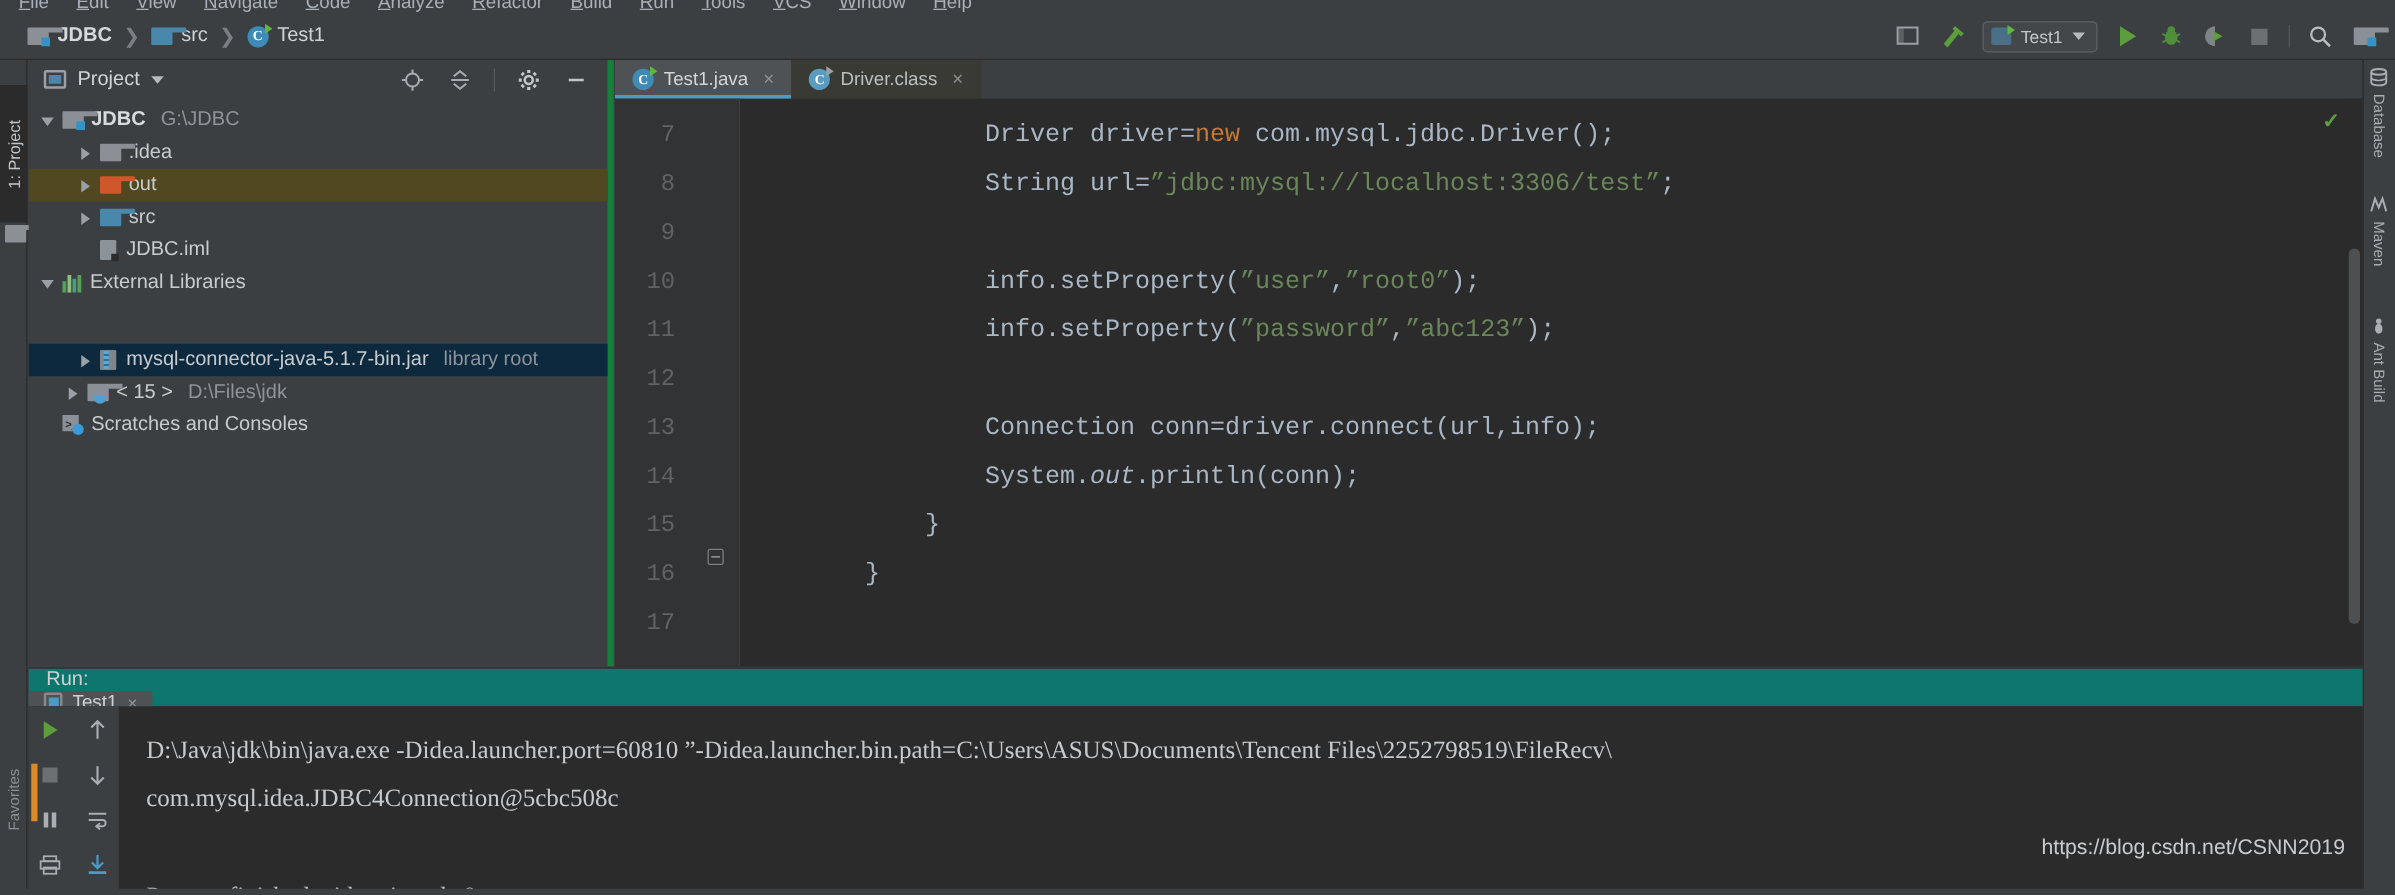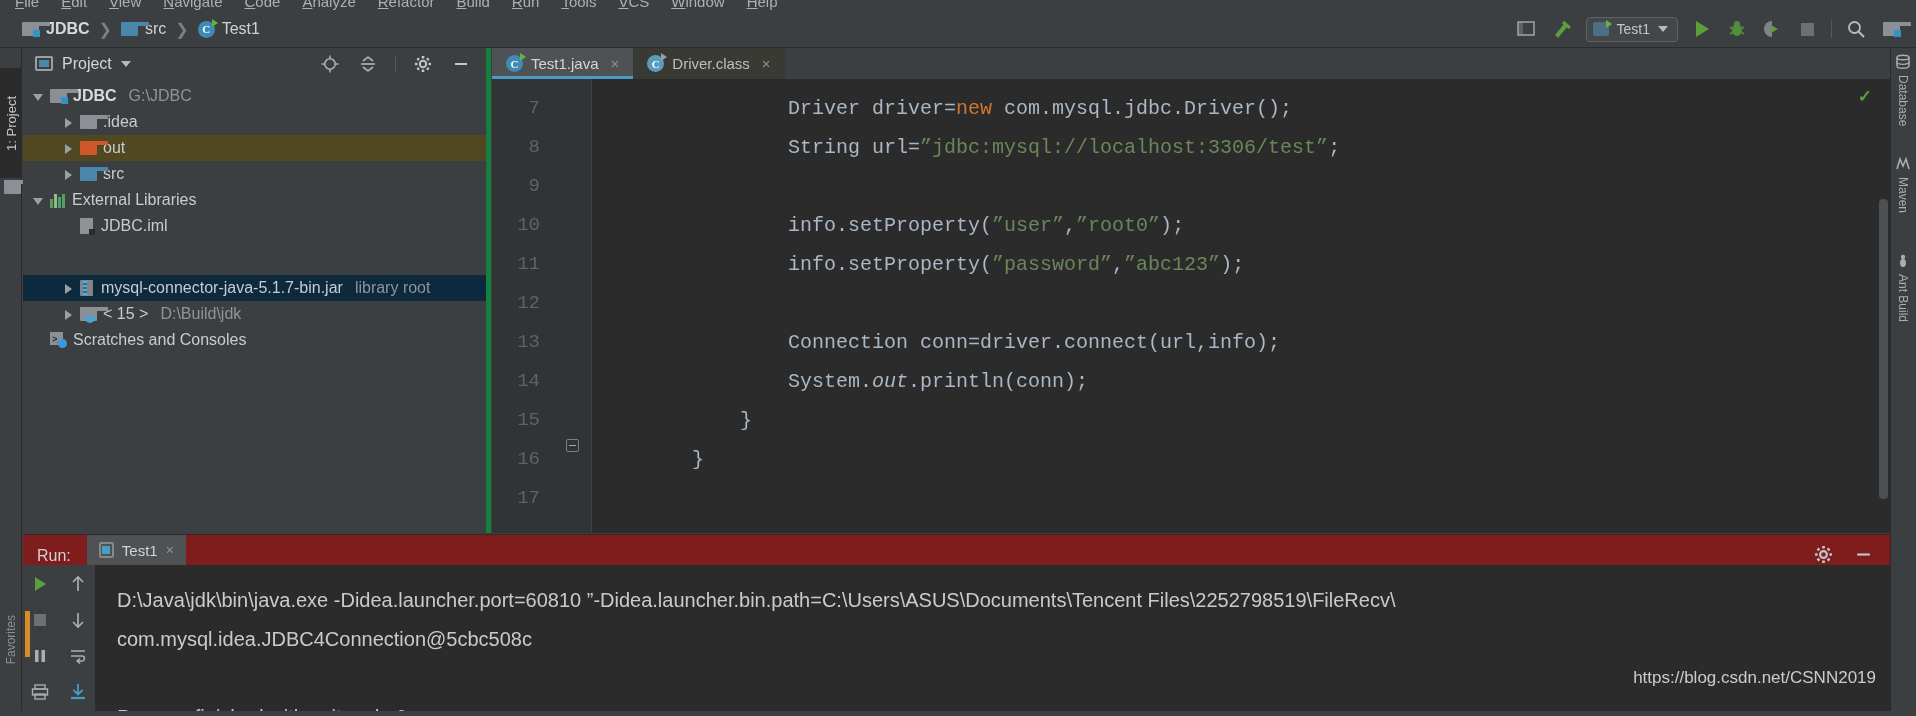--- a/index.html
+++ b/index.html
@@ -184,38 +184,38 @@
   .edscroll .thumb{ position:absolute; right:2px; top:120px; width:9px; height:300px; background:#4c5052; border-radius:4px; }
   .edcheck { position:absolute; right:18px; top:38px; color:#5c9e3c; font-size:17px; font-weight:bold; }
 
   
   .rightstrip { position:absolute; right:0; top:48px; width:26px; bottom:0; background:#3c3f41; border-left:1px solid #2b2b2b; }
   .rtab { position:absolute; right:0; width:26px; display:flex; flex-direction:column; align-items:center; gap:5px; }
   .rtab span { writing-mode:vertical-rl; font-size:12px; color:#a9aeb2; white-space:nowrap; }
 
   
   .runpanel { position:absolute; left:23px; top:534px; right:26px; bottom:0; background:#3c3f41; border-top:1px solid #2b2b2b; }
-  .run-head { height:30px; display:flex; align-items:flex-end; background:#7f1d1d; }
+  .run-head { height:30px; display:flex; align-items:flex-start; background:#0f766e;flex-direction:column; }
   .run-label { font-size:16px; color:#cfd2d4; padding-left:14px; padding-right:16px; }
   .run-tab {
     display:flex; align-items:center; gap:8px; padding:0 12px; height:30px;
     background:#4e5254; font-size:15px; color:#d0d3d5;
   }
   .run-tab .ico-sq{ width:15px;height:16px;border:2px solid #86898c;border-radius:2px;display:flex;align-items:center;justify-content:center;}
   .run-tab .ico-sq i{ width:8px;height:8px;background:#4a9cc4;display:block;}
   .run-tab .x { color:#8d9297; font-size:14px; }
   .run-head-right { margin-left:auto; display:flex; align-items:center; gap:18px; padding-right:16px; }
 
   .run-body { position:absolute; left:0; top:30px; right:0; bottom:0; display:flex; background:#2b2b2b; }
   .run-side { width:72px; background:#3c3f41; position:relative; padding-top:8px; }
   .run-side .grp { display:flex; flex-direction:column; align-items:center; gap:14px; }
   .run-side .rowbtn { display:flex; gap:16px; }
   .run-out {
     flex:1; padding:16px 0 0 22px; color:#c8cbce;
-    font-family:Liberation Sans, sans-serif; font-size:20px; line-height:39px;
+    font-family:Liberation Serif, serif; font-size:20px; line-height:39px;
     white-space:pre; overflow:hidden;
   }
   .orangebar { position:absolute; left:2px; top:46px; width:5px; height:46px; background:#d88b28; }
   .watermark { position:absolute; right:14px; bottom:28px; font-size:17px; color:#c9ccce; font-family:"Liberation Sans", sans-serif; }
 
   .bottombar { position:absolute; left:0; bottom:0; width:1916px; height:5px; background:#3c3f41; }
   .sepv { width:1px; height:18px; background:#53585b; }
 </style>
 </head>
 <body>
@@ -398,56 +398,56 @@
           <span class="label">out</span>
         </div>
         <div class="row" style="padding-left: 40px;">
           <span class="arrow right"></span>
           <span class="ico ico-folder folder-blue">
             <i class="body"></i>
             <i class="tab"></i>
           </span>
           <span class="label">src</span>
         </div>
+        <div class="row" style="padding-left: 40px;">
+          <span class="arrow"></span>
+          <span class="ico-iml">
+            <i class="pg"></i>
+            <i class="cn"></i>
+          </span>
+          <span class="label">JDBC.iml</span>
+        </div>
         <div class="row" style="padding-left: 10px;">
           <span class="arrow down"></span>
           <span class="ico-lib">
             <i style="height:9px;background:#57a05a"></i>
             <i style="height:14px;background:#8ec07c"></i>
             <i style="height:11px;background:#4a9d7e"></i>
             <i style="height:14px;background:#57a05a"></i>
           </span>
           <span class="label">External Libraries</span>
         </div>
-        <div class="row" style="padding-left: 40px;">
-          <span class="arrow"></span>
-          <span class="ico-iml">
-            <i class="pg"></i>
-            <i class="cn"></i>
-          </span>
-          <span class="label">JDBC.iml</span>
-        </div>
         <div class="row sel-blue" style="padding-left: 40px; margin-top: 36px;">
           <span class="arrow right"></span>
           <span class="ico-jar">
             <i class="bk"></i>
             <i class="zp"></i>
           </span>
           <span class="label">mysql-connector-java-5.1.7-bin.jar</span>
           <span class="sub">library root</span>
         </div>
-        <div class="row" style="padding-left: 40px;">
+        <div class="row" style="padding-left: 30px;">
           <span class="arrow right"></span>
           <span class="ico-jdk">
             <i class="body"></i>
             <i class="tab"></i>
             <i class="cup"></i>
           </span>
           <span class="label">&lt; 15 &gt;</span>
-          <span class="sub">D:\Build\jdk</span>
+          <span class="sub">D:\Files\jdk</span>
         </div>
         <div class="row" style="padding-left: 10px;">
           <span class="arrow"></span>
           <span class="ico-scratch">
             <i class="sq"></i>
             <i class="ar">&gt;_</i>
             <i class="dot"></i>
           </span>
           <span class="label">Scratches and Consoles</span>
         </div>

